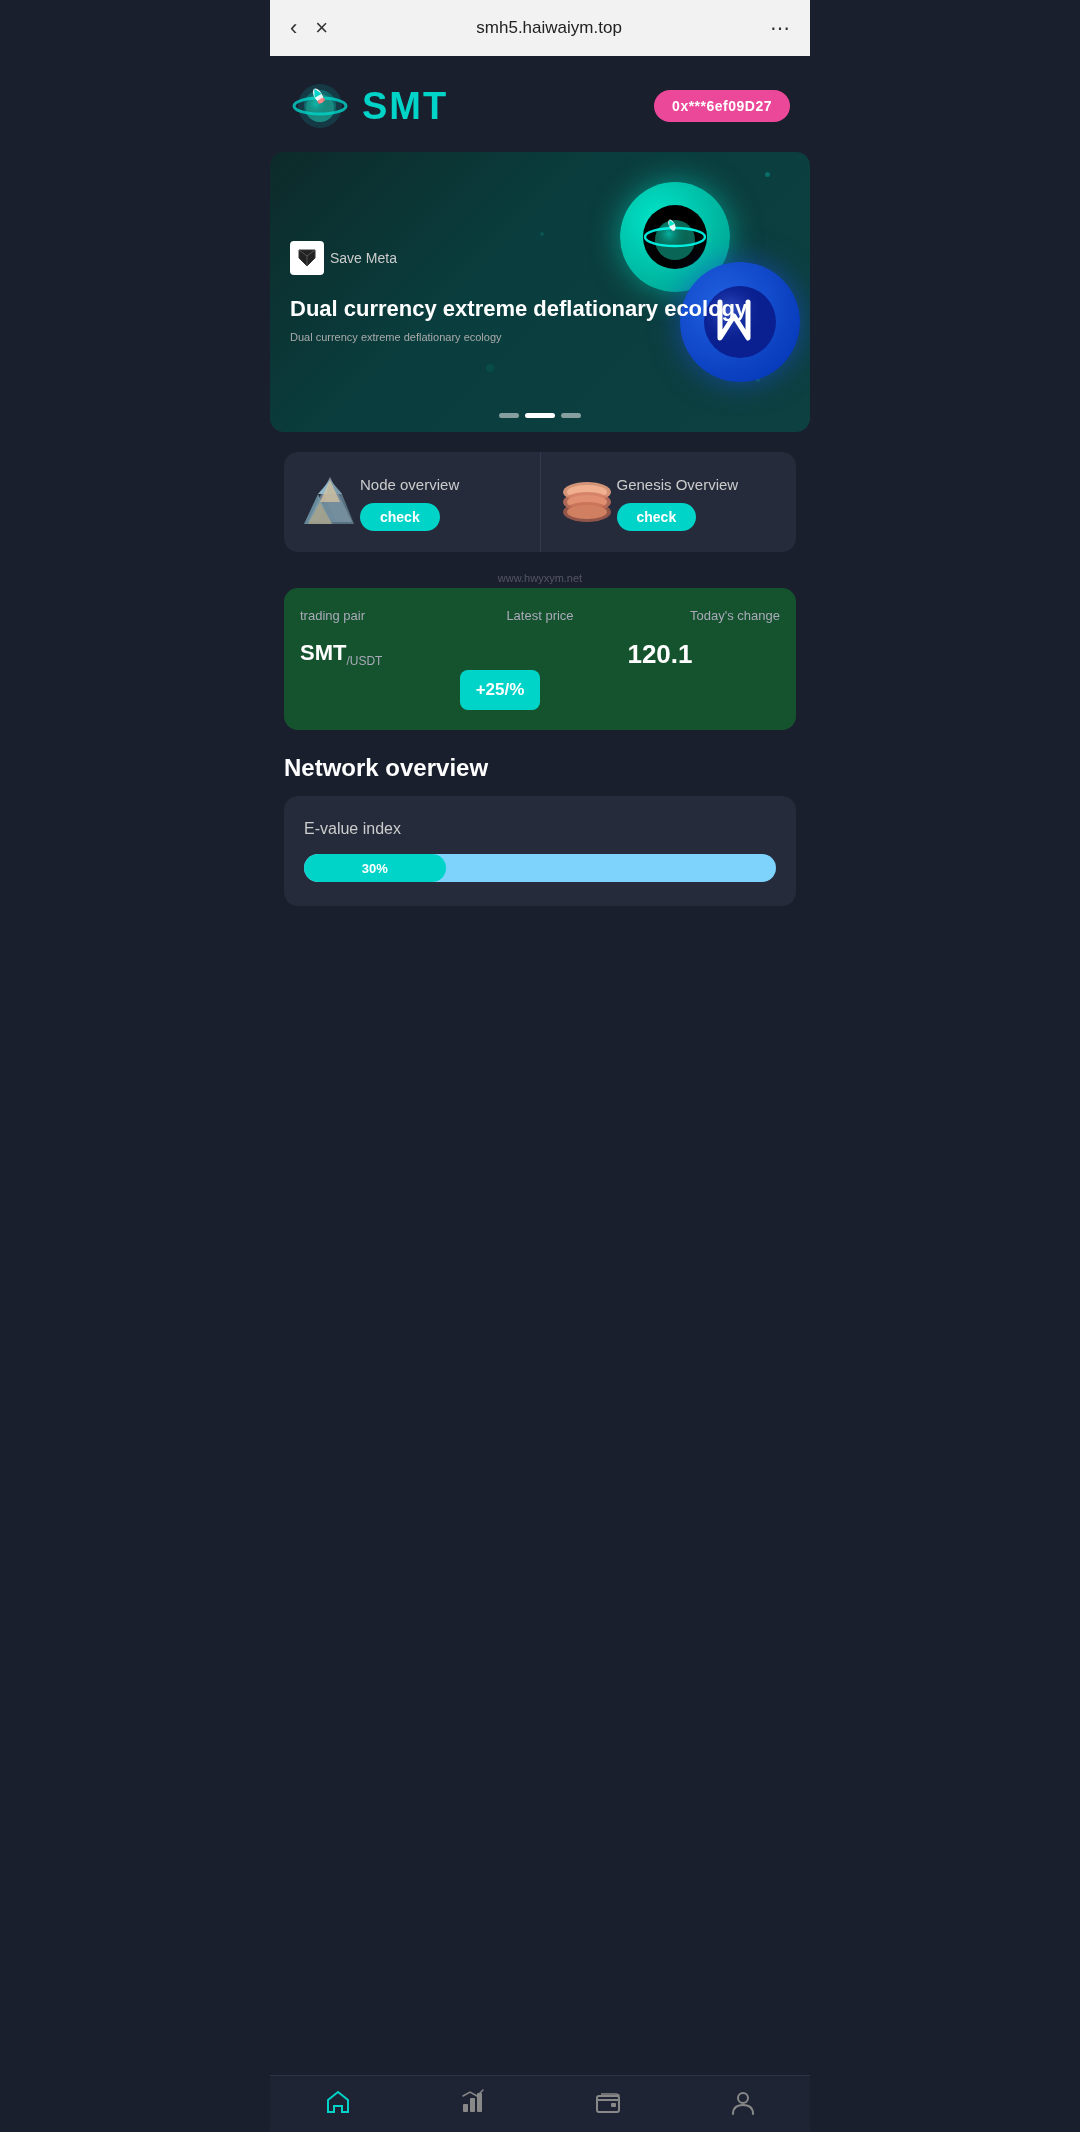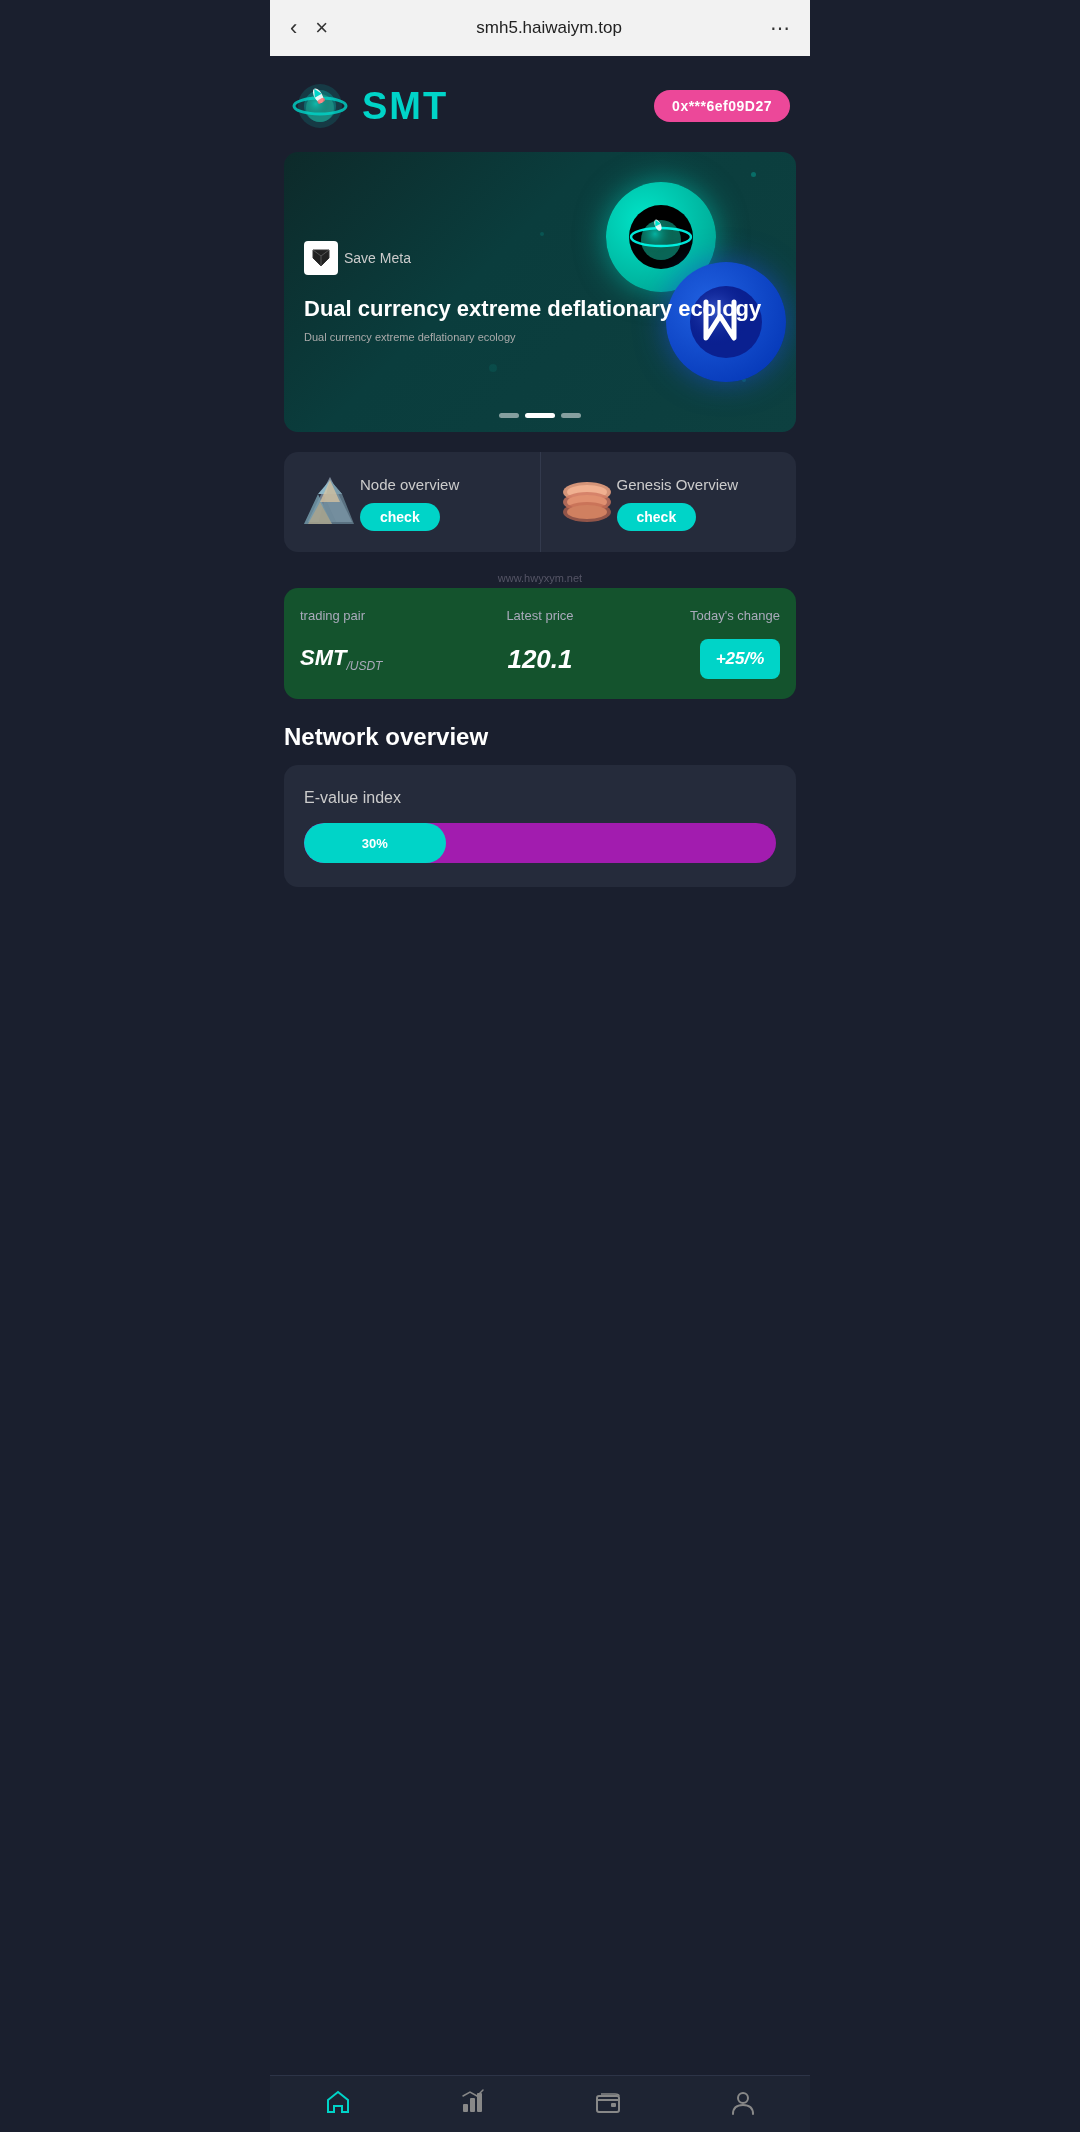--- a/index.html
+++ b/index.html
@@ -89,21 +89,21 @@
       color: #fff;
       font-size: 14px;
       font-weight: 600;
       padding: 8px 18px;
       border-radius: 24px;
       letter-spacing: 0.5px;
     }
 
     
     .banner-section {
-      margin: 0 14px 20px;
+      margin: 0 0 20px;
       border-radius: 14px;
       overflow: hidden;
       position: relative;
       background: linear-gradient(135deg, #0d2a2a 0%, #0a3d3d 40%, #0d4040 100%);
       height: 280px;
       padding-left: 36px;
     }
 
     .banner-content {
       position: absolute;
@@ -284,24 +284,23 @@
     .trading-header-cell:last-child {
       text-align: right;
     }
 
     .trading-header-cell:nth-child(2) {
       text-align: center;
     }
 
     .trading-row {
       display: grid;
-      grid-template-columns: 1fr 1fr 1fr;
+      grid-template-columns: 1fr 1fr;
       align-items: center;
       margin-bottom: 16px;
-      font-style: italic;
     }
 
     .trading-row:last-child {
       margin-bottom: 0;
     }
 
     .pair-name {
       font-size: 22px;
       font-weight: 700;
       color: #fff;
@@ -358,23 +357,23 @@
       padding: 24px 20px;
     }
 
     .evalue-label {
       font-size: 16px;
       color: #ccc;
       margin-bottom: 16px;
     }
 
     .progress-bar-container {
-      background: #a21caf;
+      background: #7dd3fc;
       border-radius: 20px;
-      height: 40px;
+      height: 28px;
       overflow: hidden;
       position: relative;
     }
 
     .progress-bar-fill {
       background: #00d4c8;
       height: 100%;
       border-radius: 20px;
       display: flex;
       align-items: center;

